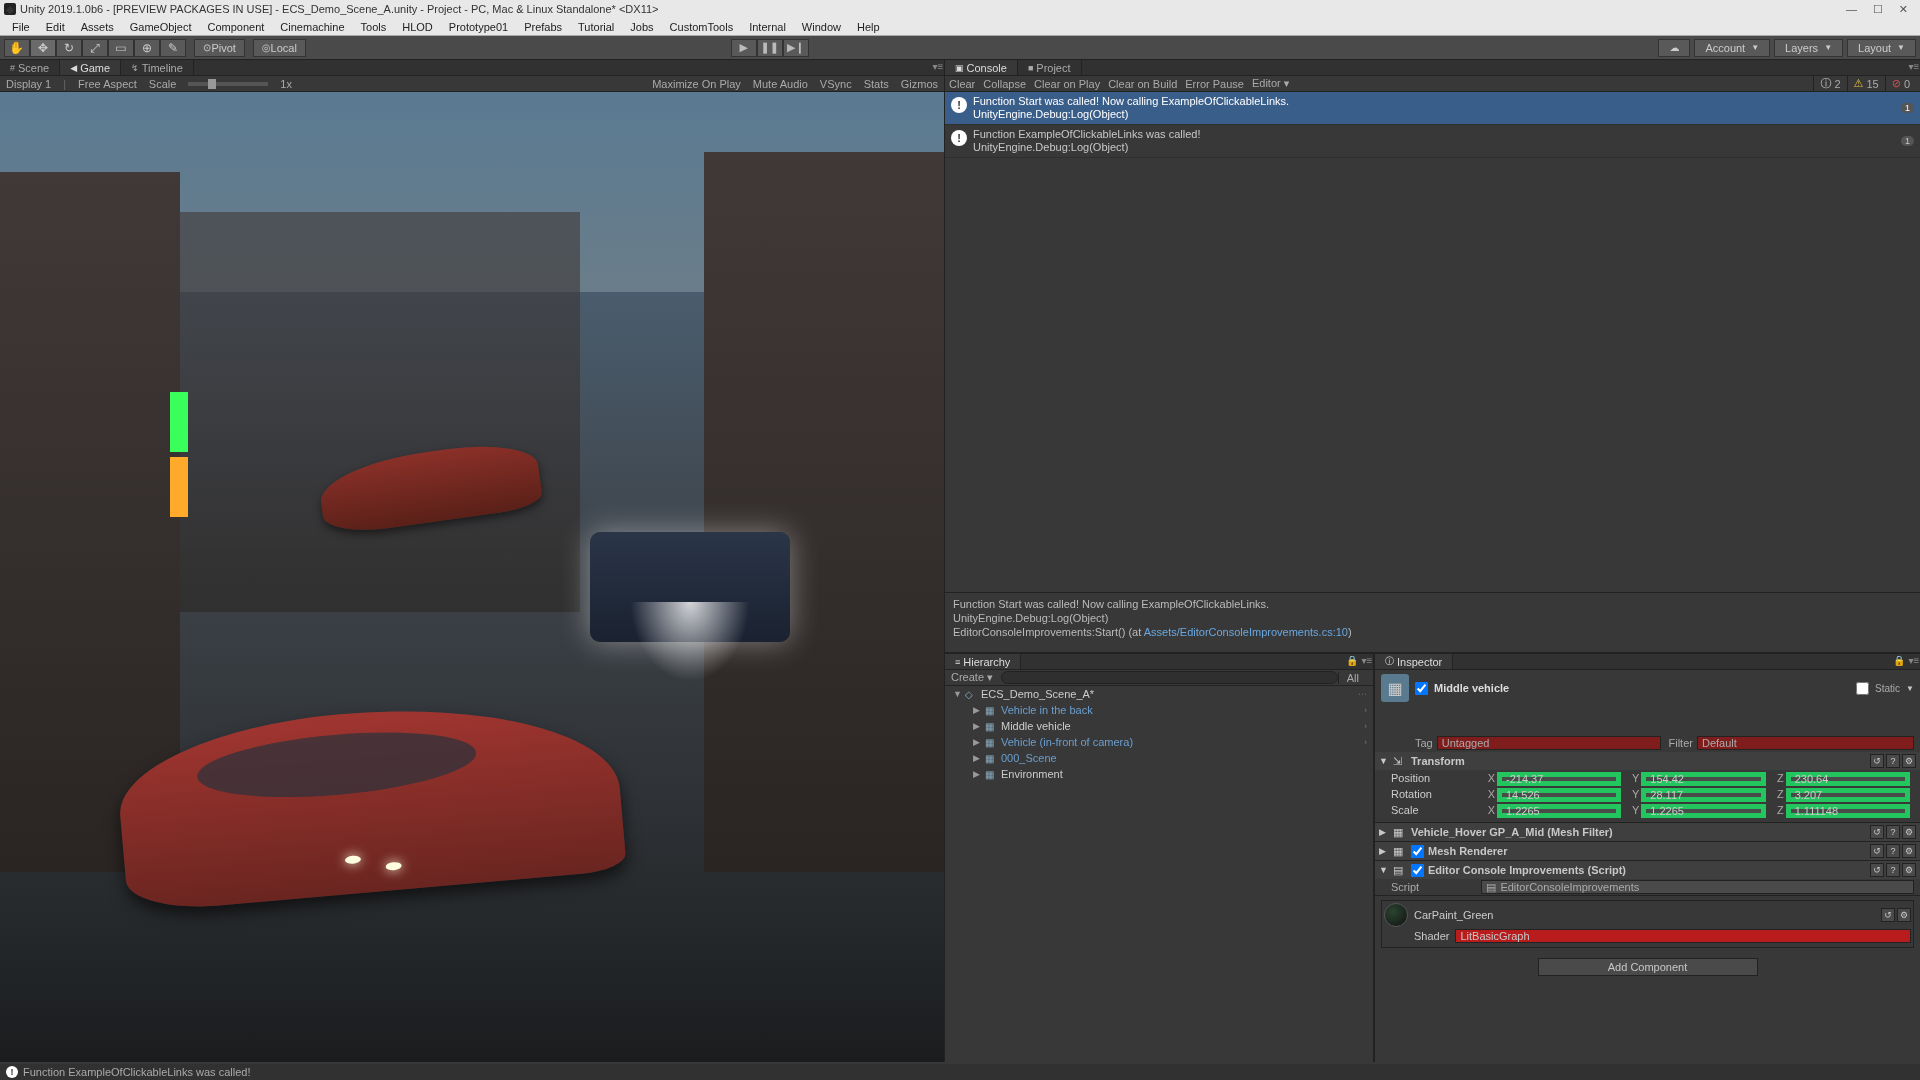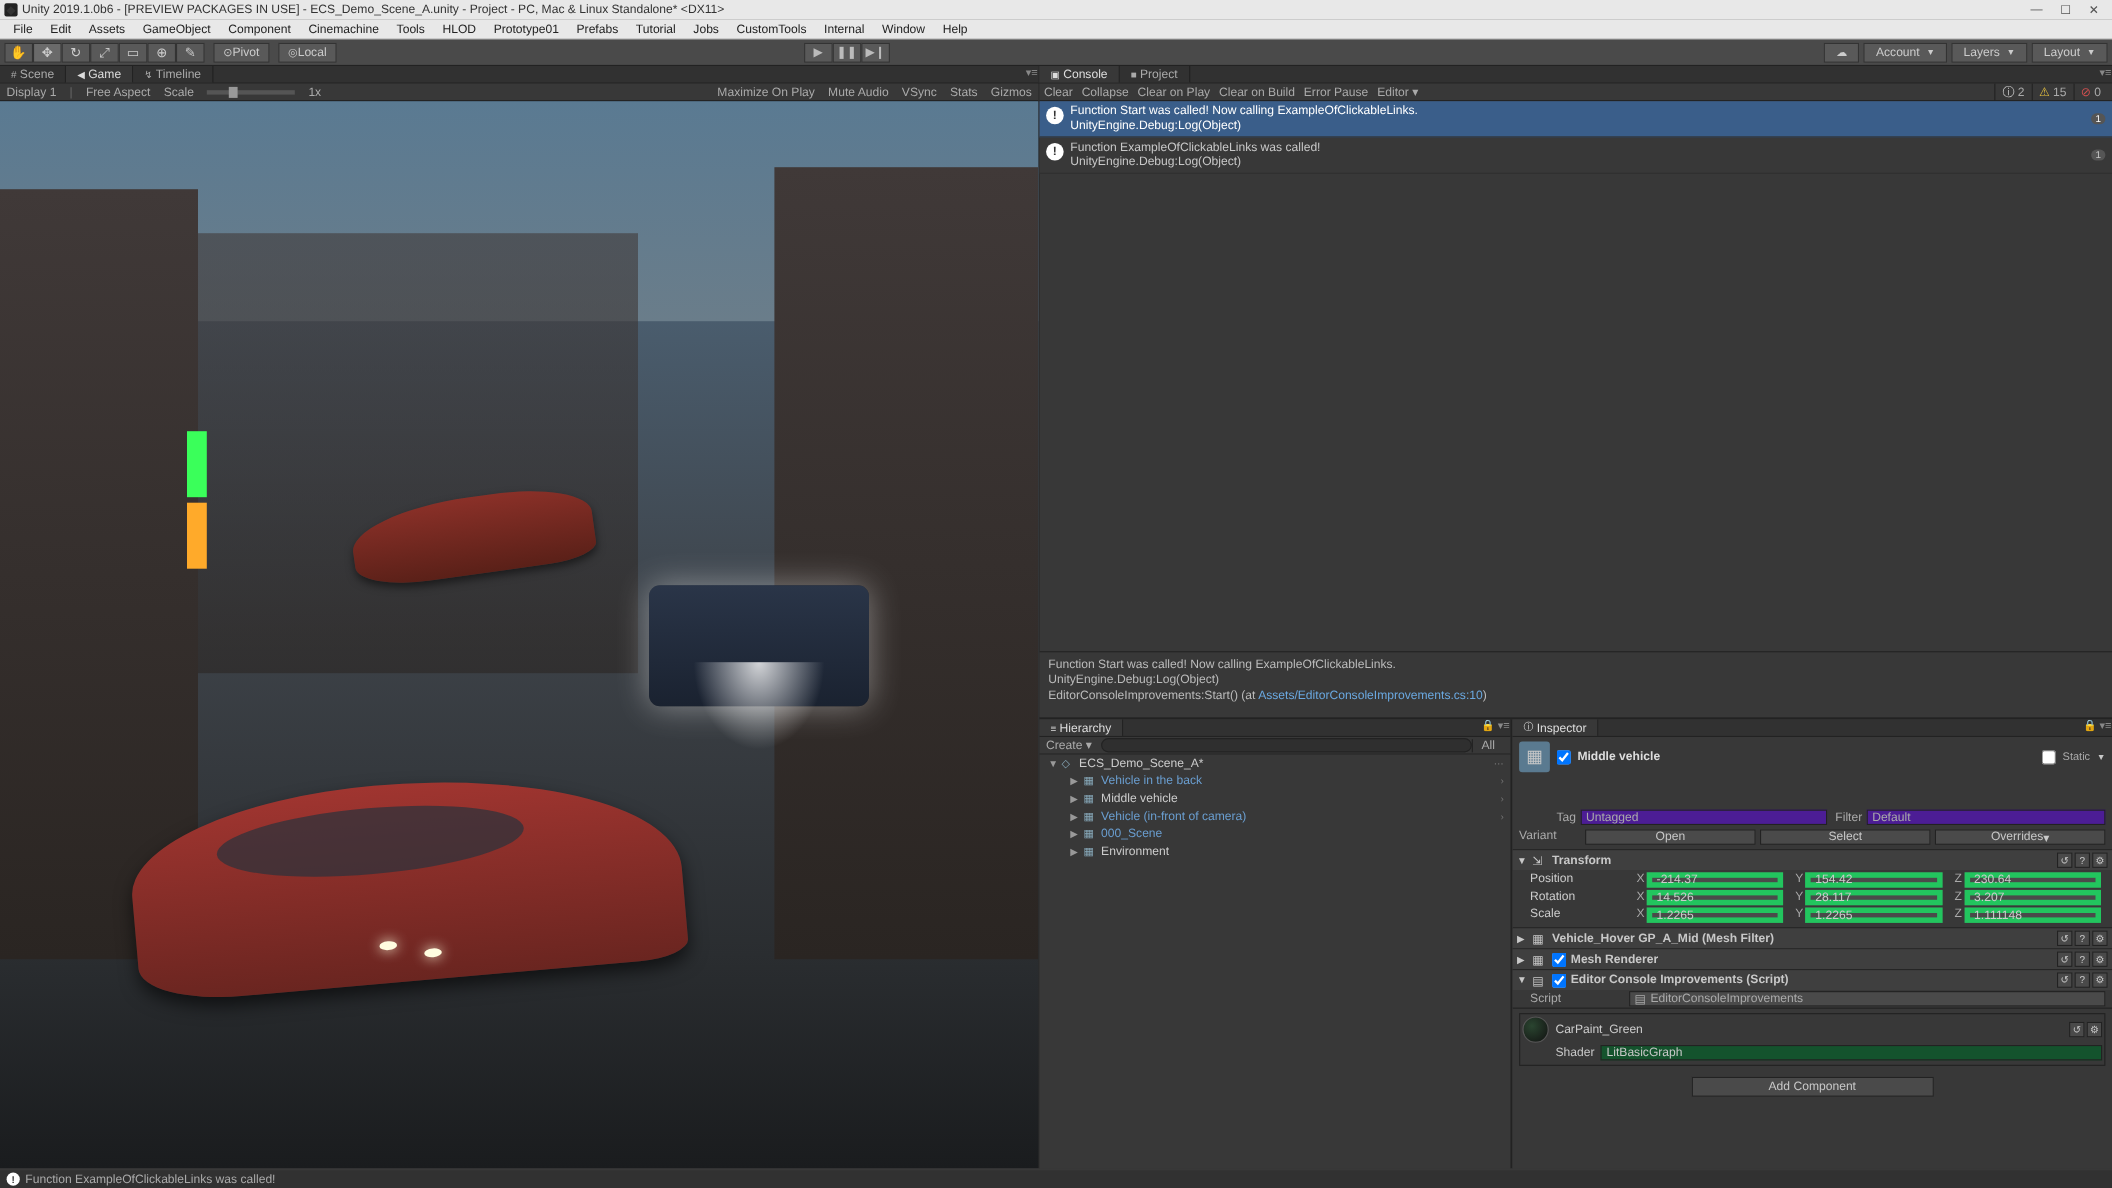--- a/index.html
+++ b/index.html
@@ -102,21 +102,21 @@
 
 
 .insp-body { flex:1; background:#383838; overflow:auto; padding-bottom:8px; }
 .insp-head { display:flex; align-items:center; padding:4px 6px; gap:6px; }
 .insp-head .cube { width:28px; height:28px; background:#5a7a90; border-radius:3px; display:flex; align-items:center; justify-content:center; font-size:16px; }
 .insp-head .chk { cursor:pointer; }
 .insp-head .name { font-weight:bold; color:#ddd; flex:1; }
 .insp-head .static { font-size:10px; color:#aaa; }
 .insp-subhead { display:flex; padding:2px 6px 2px 40px; gap:8px; font-size:10px; color:#aaa; }
 .insp-subhead .fld { display:flex; align-items:center; gap:4px; flex:1;margin-top:28px; }
-.insp-subhead .fld .val { background:#4c1d95; border:1px solid #222; padding:0 4px; flex:1; height:14px; display:flex; align-items:center; }
+.insp-subhead .fld .val { background:#7f1d1d; border:1px solid #222; padding:0 4px; flex:1; height:14px; display:flex; align-items:center; }
 .insp-variant { display:flex; padding:2px 6px 4px 6px; gap:4px; font-size:10px; border-bottom:1px solid #222; }
 .insp-variant .lbl { width:56px; color:#aaa; }
 .insp-variant .btn { flex:1; background:#4a4a4a; border:1px solid #222; text-align:center; height:14px; display:flex; align-items:center; justify-content:center; cursor:pointer; }
 
 .comp { border-bottom:1px solid #222; }
 .comp-head { display:flex; align-items:center; height:18px; padding:0 4px; background:#3f3f3f; cursor:pointer; gap:4px; }
 .comp-head .arrow { width:10px; font-size:9px; }
 .comp-head .cicon { width:14px; font-size:11px; }
 .comp-head .cname { flex:1; font-weight:bold; font-size:11px; }
 .comp-head .btns { display:flex; gap:2px; }
@@ -128,21 +128,21 @@
 .vec-row .num { flex:1; background:#4a4a4a; border:5px solid #22c55e; padding:0 4px; height:14px; display:flex; align-items:center; color:#ccc; margin-right:4px; }
 .script-row { display:flex; align-items:center; height:16px; font-size:10px; padding:2px 6px; }
 .script-row .lbl { width:100px; color:#aaa; padding-left:10px; }
 .script-row .val { flex:1; background:#4a4a4a; border:1px solid #222; padding:0 4px; height:14px; display:flex; align-items:center; color:#aaa; gap:4px; }
 
 .mat-block { margin:4px 6px; border:1px solid #222; padding:2px; }
 .mat-head { display:flex; align-items:center; gap:6px; }
 .mat-head .prev { width:24px; height:24px; background: radial-gradient(circle at 35% 35%, #2a4530, #111); border-radius:50%; border:1px solid #555; }
 .mat-head .mname { flex:1; color:#ccc; }
 .mat-shader { display:flex; align-items:center; gap:6px; padding:2px 0 2px 30px; font-size:10px; }
-.mat-shader .val { flex:1; background:#14532d; border:1px solid #222; padding:0 4px; height:14px; display:flex; align-items:center; }
+.mat-shader .val { flex:1; background:#b91c1c; border:1px solid #222; padding:0 4px; height:14px; display:flex; align-items:center; }
 
 .add-comp { margin:10px auto; width:220px; height:18px; background:#4a4a4a; border:1px solid #222; display:flex; align-items:center; justify-content:center; cursor:pointer; font-size:11px; }
 
 
 .statusbar { position:absolute; bottom:0; left:0; right:0; height:16px; background:#313131; display:flex; align-items:center; padding:0 6px; font-size:10px; color:#aaa; }
 .statusbar .sicon { width:12px; height:12px; background:#fff; border-radius:50%; margin-right:5px; display:flex; align-items:center; justify-content:center; color:#333; font-size:9px; font-weight:bold; }
 
 .panel-corner { margin-left:auto; display:flex; gap:2px; }
 .panel-corner span { width:12px; height:12px; color:#888; font-size:10px; cursor:pointer; display:flex; align-items:center; justify-content:center; }
 </style>
@@ -404,26 +404,20 @@
           </div>
           <div class="insp-subhead">
             <div class="fld">
                 <span>Tag</span>
                 <div class="val">Untagged</div>
               </div>
             <div class="fld">
                 <span>Filter</span>
                 <div class="val">Default</div>
               </div>
-          </div>
-          <div class="insp-variant">
-            <span class="lbl">Variant</span>
-            <div class="btn">Open</div>
-            <div class="btn">Select</div>
-            <div class="btn"><span>Overrides</span> ▾</div>
           </div>
 
           <div class="comp">
             <div class="comp-head">
               <span class="arrow">▼</span>
               <span class="cicon">⇲</span>
               <span class="cname">Transform</span>
               <div class="btns">
                   <span>↺</span>
                   <span>?</span>

